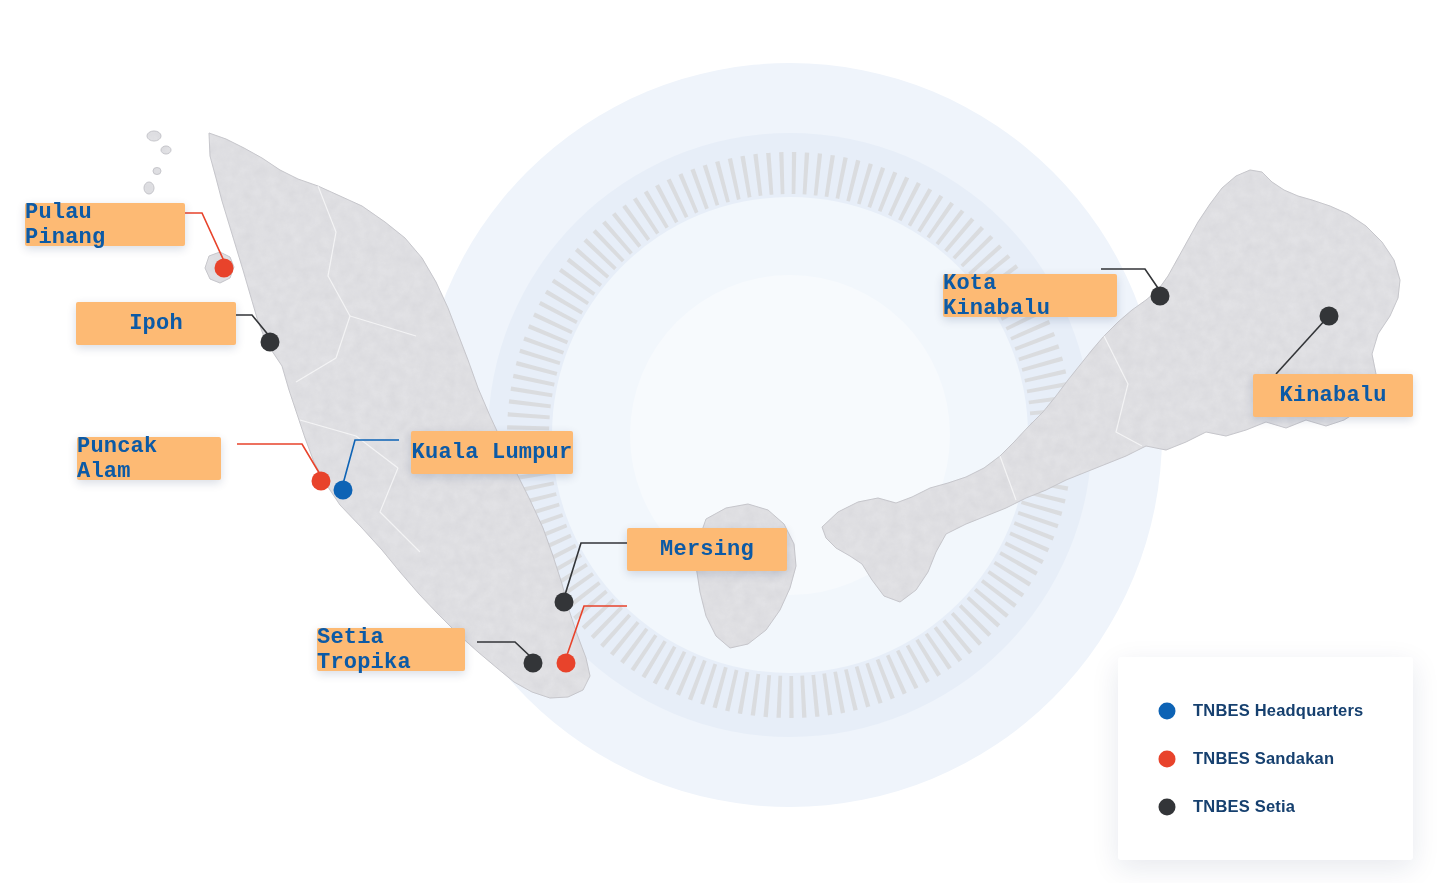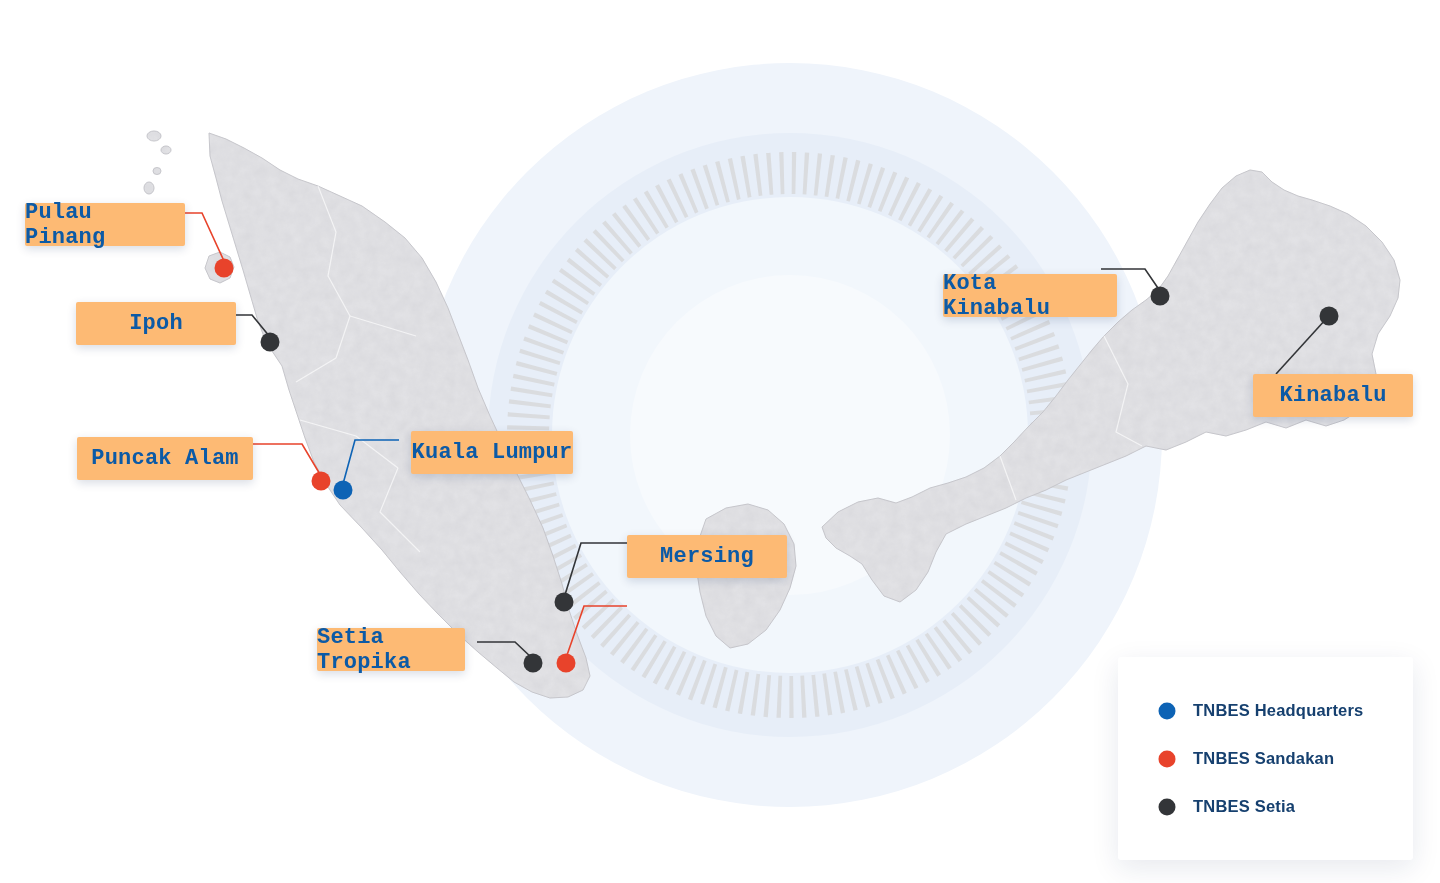--- a/index.html
+++ b/index.html
@@ -119,23 +119,23 @@
       <circle cx="564" cy="602" r="9.5" fill="#333538"></circle>
       <circle cx="566" cy="663" r="9.5" fill="#e8432b"></circle>
       <circle cx="533" cy="663" r="9.5" fill="#333538"></circle>
       <circle cx="1160" cy="296" r="9.5" fill="#333538"></circle>
       <circle cx="1329" cy="316" r="9.5" fill="#333538"></circle>
     </g>
   </svg>
 
   <div class="map-label" style="left:25px;  top:203px; width:160px;">Pulau Pinang</div>
   <div class="map-label" style="left:76px;  top:302px; width:160px;">Ipoh</div>
-  <div class="map-label" style="left:77px;  top:437px; width:176px;">Puncak Alam</div>
+  <div class="map-label" style="left:77px;  top:437px; width:144px;">Puncak Alam</div>
   <div class="map-label" style="left:399px; top:431px; width:162px;margin-left:12px;">Kuala Lumpur</div>
-  <div class="map-label" style="left:627px; top:528px; width:160px;margin-top:7px;">Mersing</div>
+  <div class="map-label" style="left:627px; top:528px; width:160px;">Mersing</div>
   <div class="map-label" style="left:317px; top:628px; width:148px;">Setia Tropika</div>
   <div class="map-label" style="left:943px; top:258px; width:174px;margin-top:16px;">Kota Kinabalu</div>
   <div class="map-label" style="left:1253px;top:374px; width:160px;">Kinabalu</div>
 
   <div class="legend">
     <div class="legend-row">
       <svg class="legend-dot" width="18" height="18">
         <circle cx="9" cy="9" r="8.5" fill="#0d63b5"></circle>
       </svg>
       <span class="txt">TNBES Headquarters</span>

